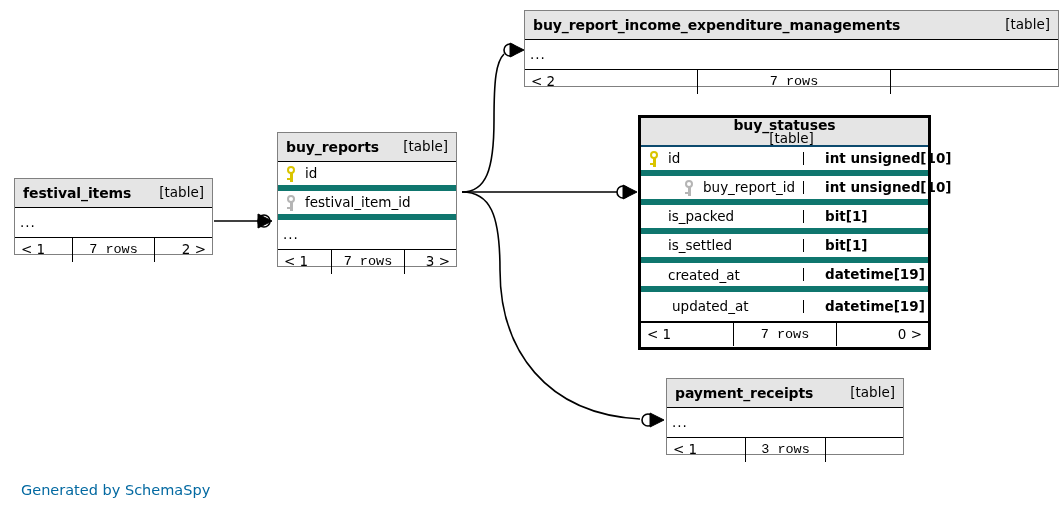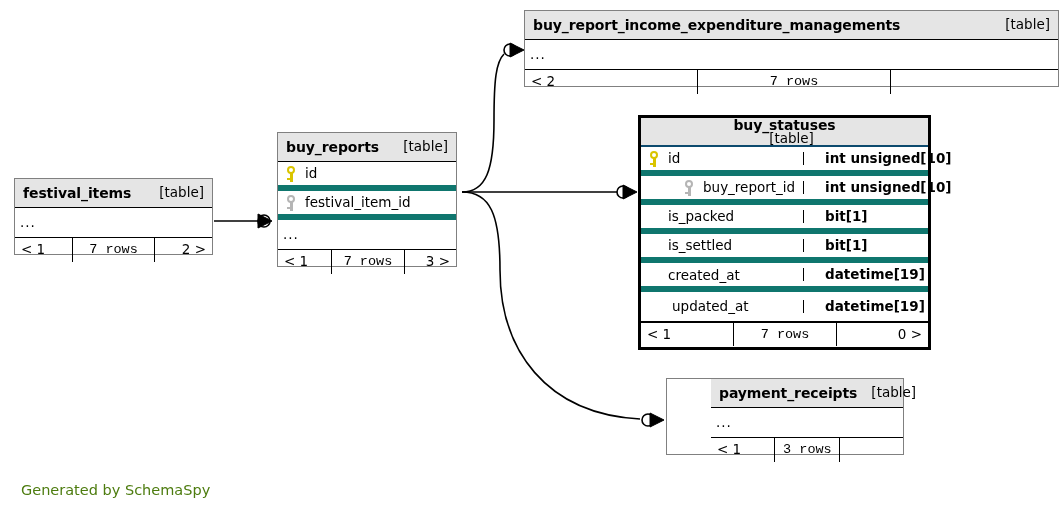--- a/index.html
+++ b/index.html
@@ -170,21 +170,21 @@
     border-left: none;
   }
   .fcell.left   { justify-content: flex-start; }
   .fcell.center { justify-content: center; font-family: Liberation Mono, monospace; }
   .fcell.right  { justify-content: flex-end; }
 
   
   .caption {
     position: absolute;
     font-size: 14.5px;
-    color: #4d7c0f;
+    color: #0369a1;
     white-space: nowrap;
   }
 </style>
 </head>
 <body>
 
 <div id="canvas">
 
   <svg id="edges" viewBox="0 0 1061 511" xmlns="http://www.w3.org/2000/svg">
       <g>
@@ -340,21 +340,21 @@
             </div>
             <div class="col-type">datetime[19]</div>
           </div>
         </div>
         <div class="tbl-footer">
           <div class="fcell left" style="width: 92px;">&lt; 1</div>
           <div class="fcell center" style="width: 103px;">7 rows</div>
           <div class="fcell right" style="width: 92px; flex: 1 1 auto;">0 &gt;</div>
         </div>
       </div>
-      <div class="table-node" style="left: 666px; top: 378px; width: 238px; height: 77px; padding-left: 44px;">
+      <div class="table-node" style="left: 666px; top: 378px; width: 238px; height: 77px;">
         <div class="tbl-header">
           <span class="tbl-title">payment_receipts</span>
           <span class="tbl-kind">[table]</span>
         </div>
         <div class="tbl-rows">
           <div class="row ellipsis-row">
             <div class="col-name" style="width: 238px;">
               <span>...</span>
             </div>
           </div>

